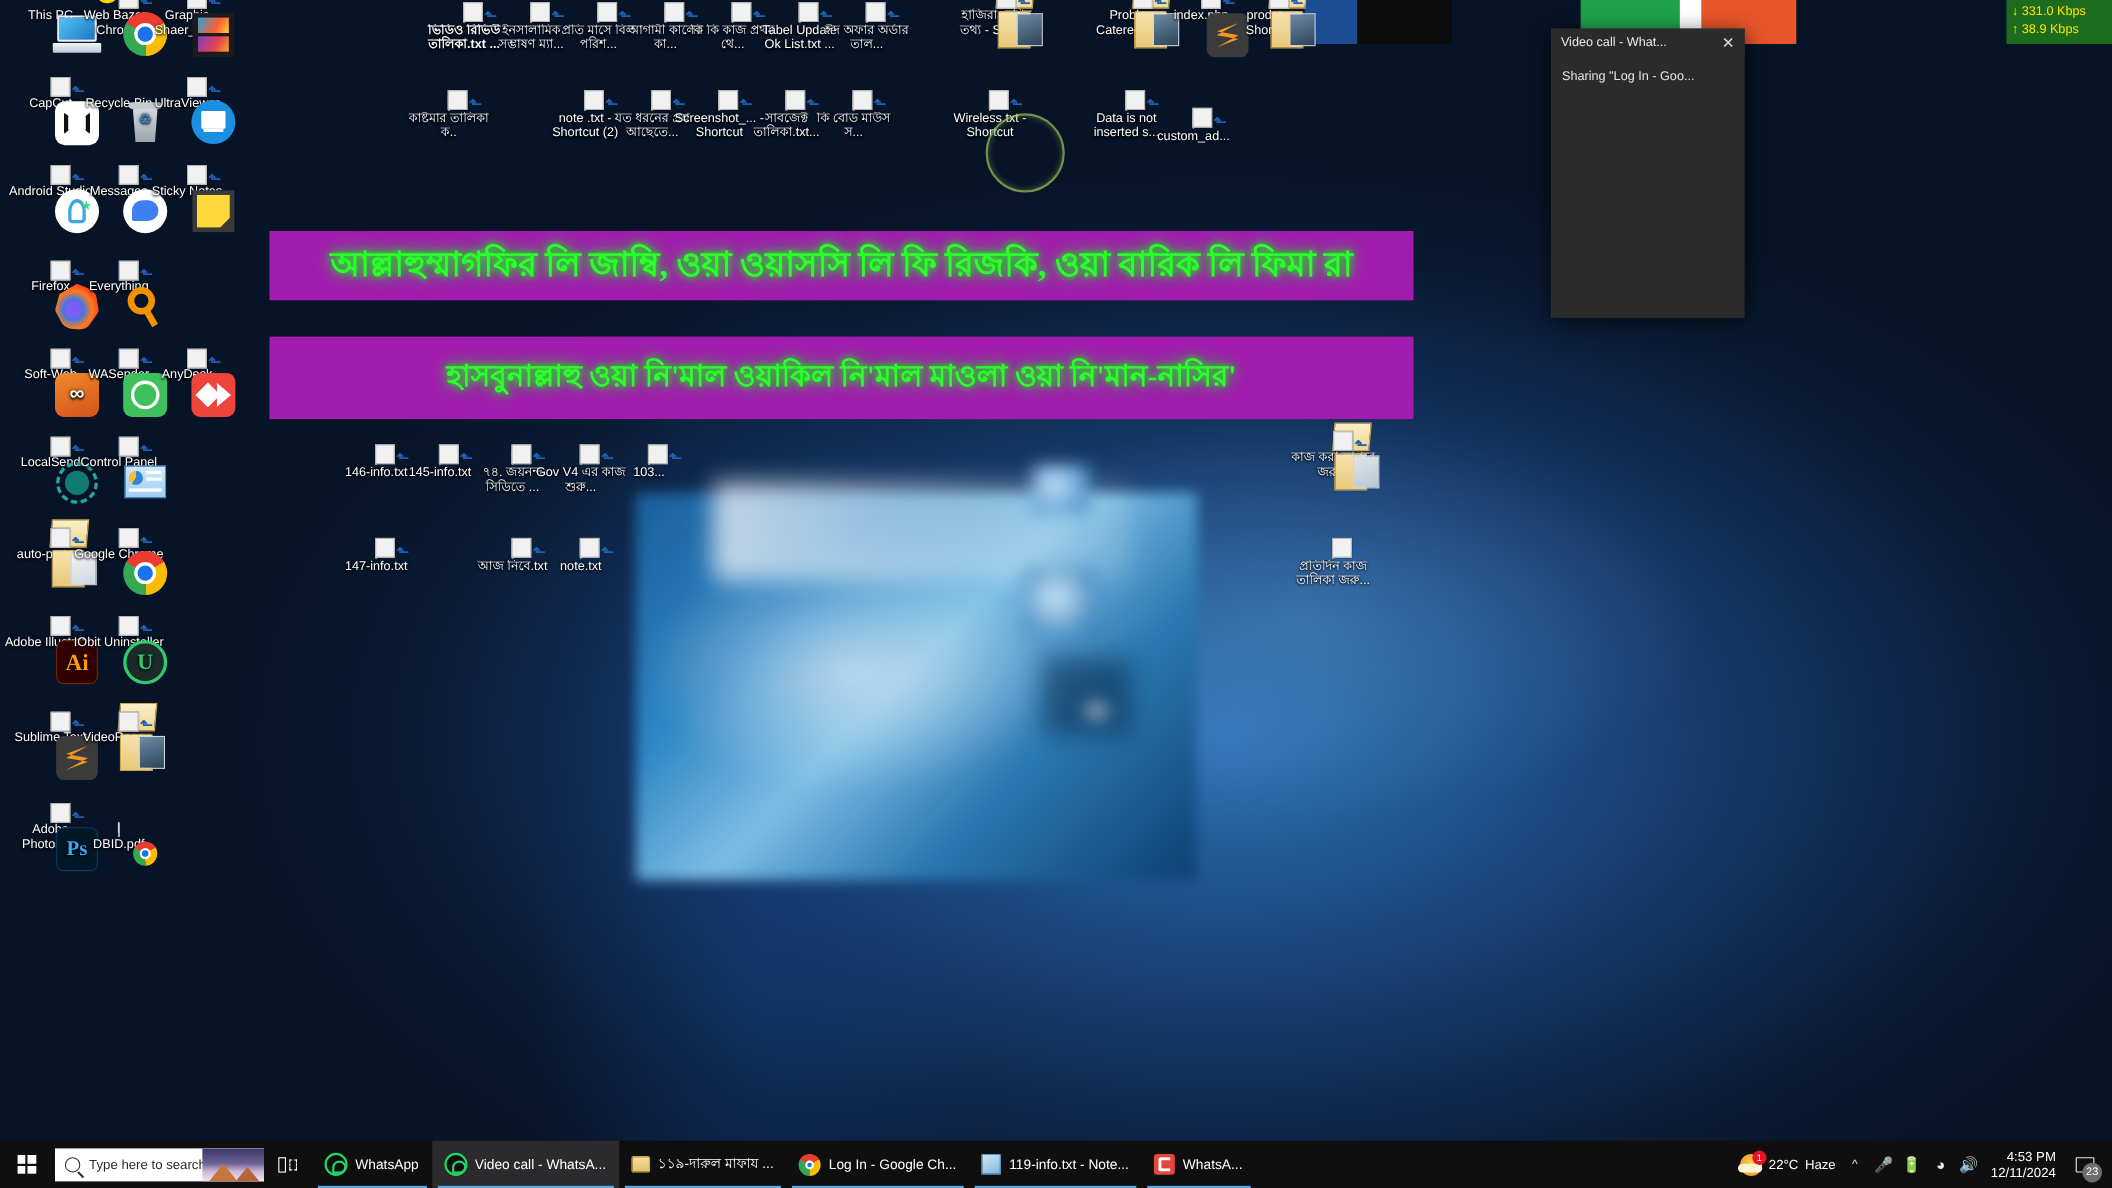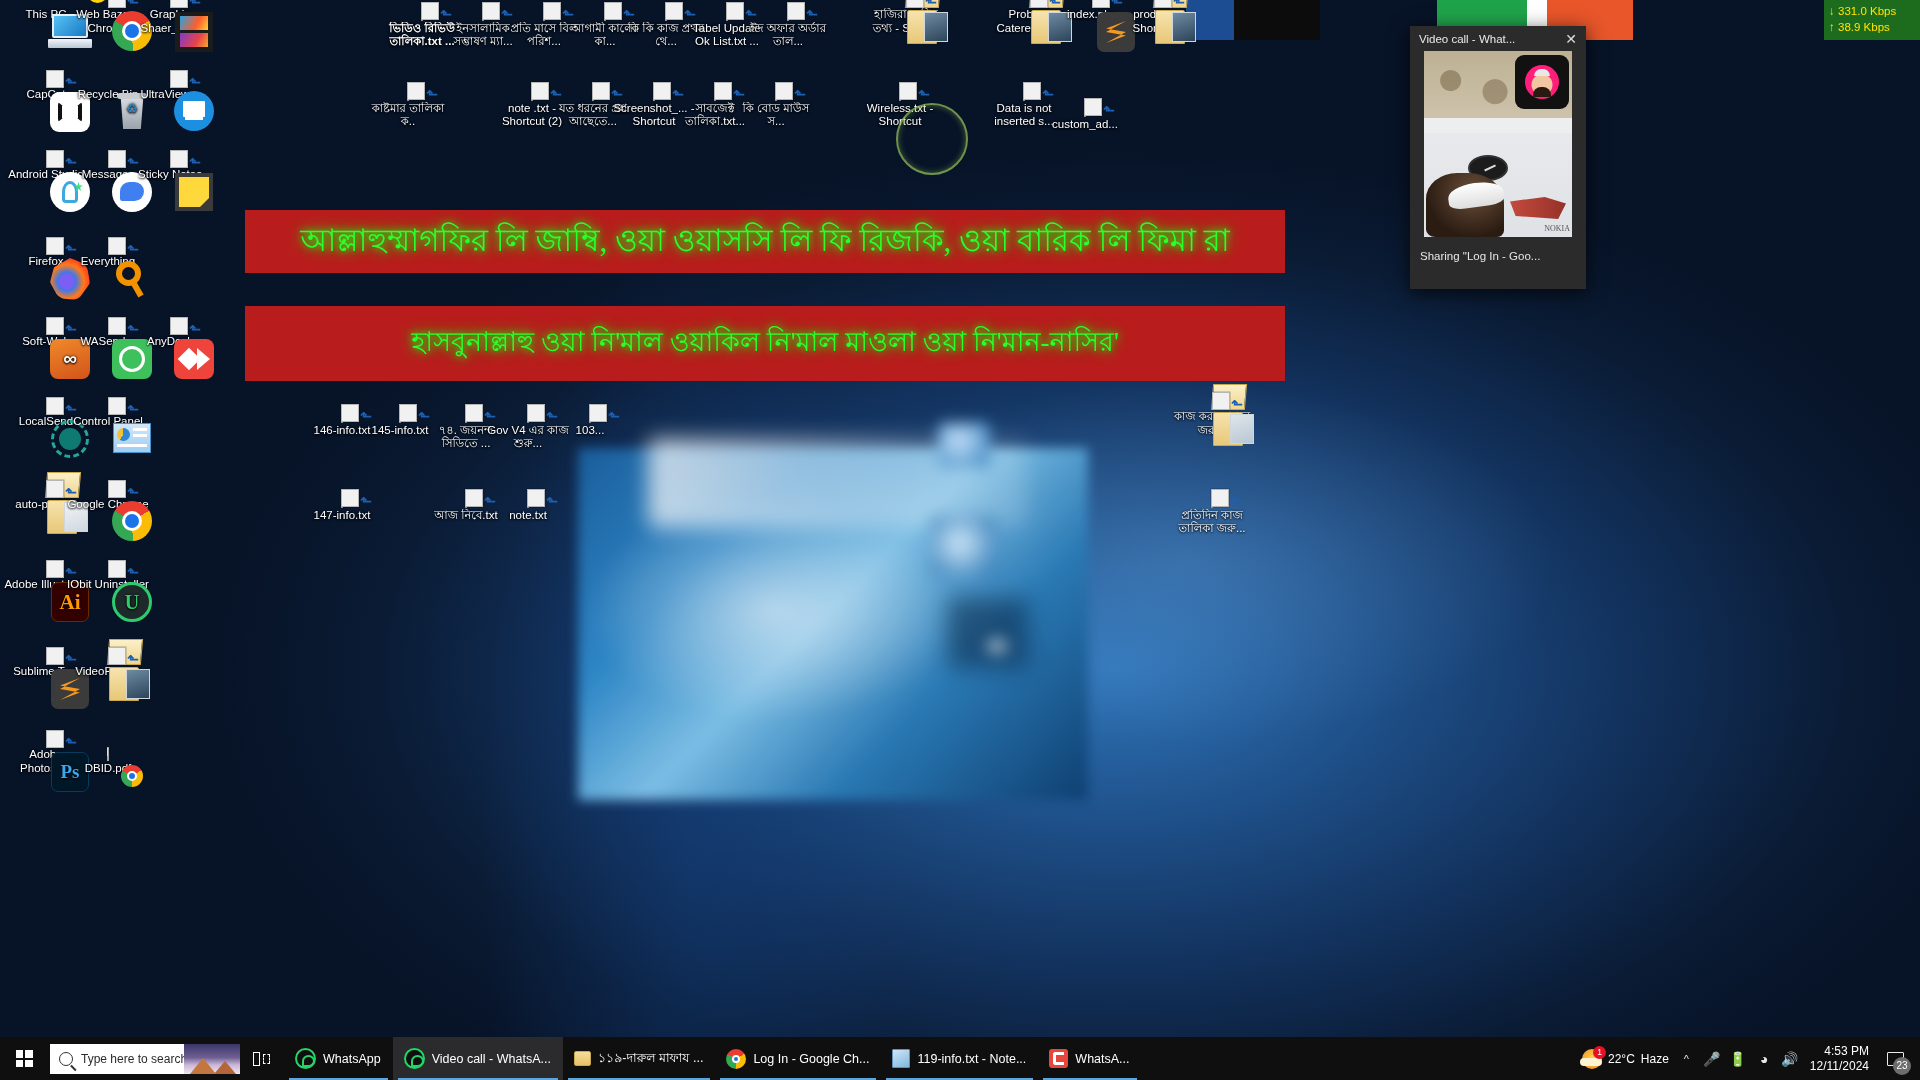--- a/index.html
+++ b/index.html
@@ -86,25 +86,25 @@
   .folder .front{
     position:absolute; left:0; bottom:0; width:34px; height:26px;
     background:linear-gradient(180deg,#fbf0c9,#f0d68f);
     border:1px solid #c9a94f;
     transform:skewX(-5deg);
   }
 
   
   .banner{
     position:absolute;
-    background:#b91c1c;
+    background:#a21caf;
     display:flex; align-items:center; justify-content:center;
     color:#2bff2b;
     font-family:"Liberation Serif", serif;
-    font-weight:normal;
+    font-weight:bold;
     text-shadow:0 0 7px #16ff16, 0 0 16px #0f0;
     overflow:hidden;
     white-space:nowrap;
   }
 
   
   #share{
     position:absolute; left:578px; top:448px; width:510px; height:352px;
     background:
       radial-gradient(ellipse 300px 180px at 38% 46%, rgba(255,255,255,.55), rgba(255,255,255,0) 62%),
@@ -353,32 +353,20 @@
     <div class="shadow"></div>
   <div class="logo2"></div>
     <div class="dot"></div>
 </div>
 
 <div id="videocall">
   <div id="vc-title">
     <span>Video call - What...</span>
     <span id="vc-close">✕</span>
   </div>
-  <div id="vc-video">
-    <div class="wallpat"></div>
-      <div class="ceil"></div>
-      <div class="clock"></div>
-    <div class="head"></div>
-      <div class="cap"></div>
-    <div class="brand"></div>
-      <div class="brand2">NOKIA</div>
-    <div id="vc-pip">
-        <div class="av"></div>
-      </div>
-  </div>
   <div id="vc-sharing">Sharing "Log In - Goo...</div>
 </div>
 
 <div id="netmeter">
   <div><span class="ar">↓</span><span>331.0 Kbps</span></div>
   <div><span class="ar">↑</span><span>38.9 Kbps</span></div>
 </div>
 
 <div id="taskbar">
   <div id="start">

